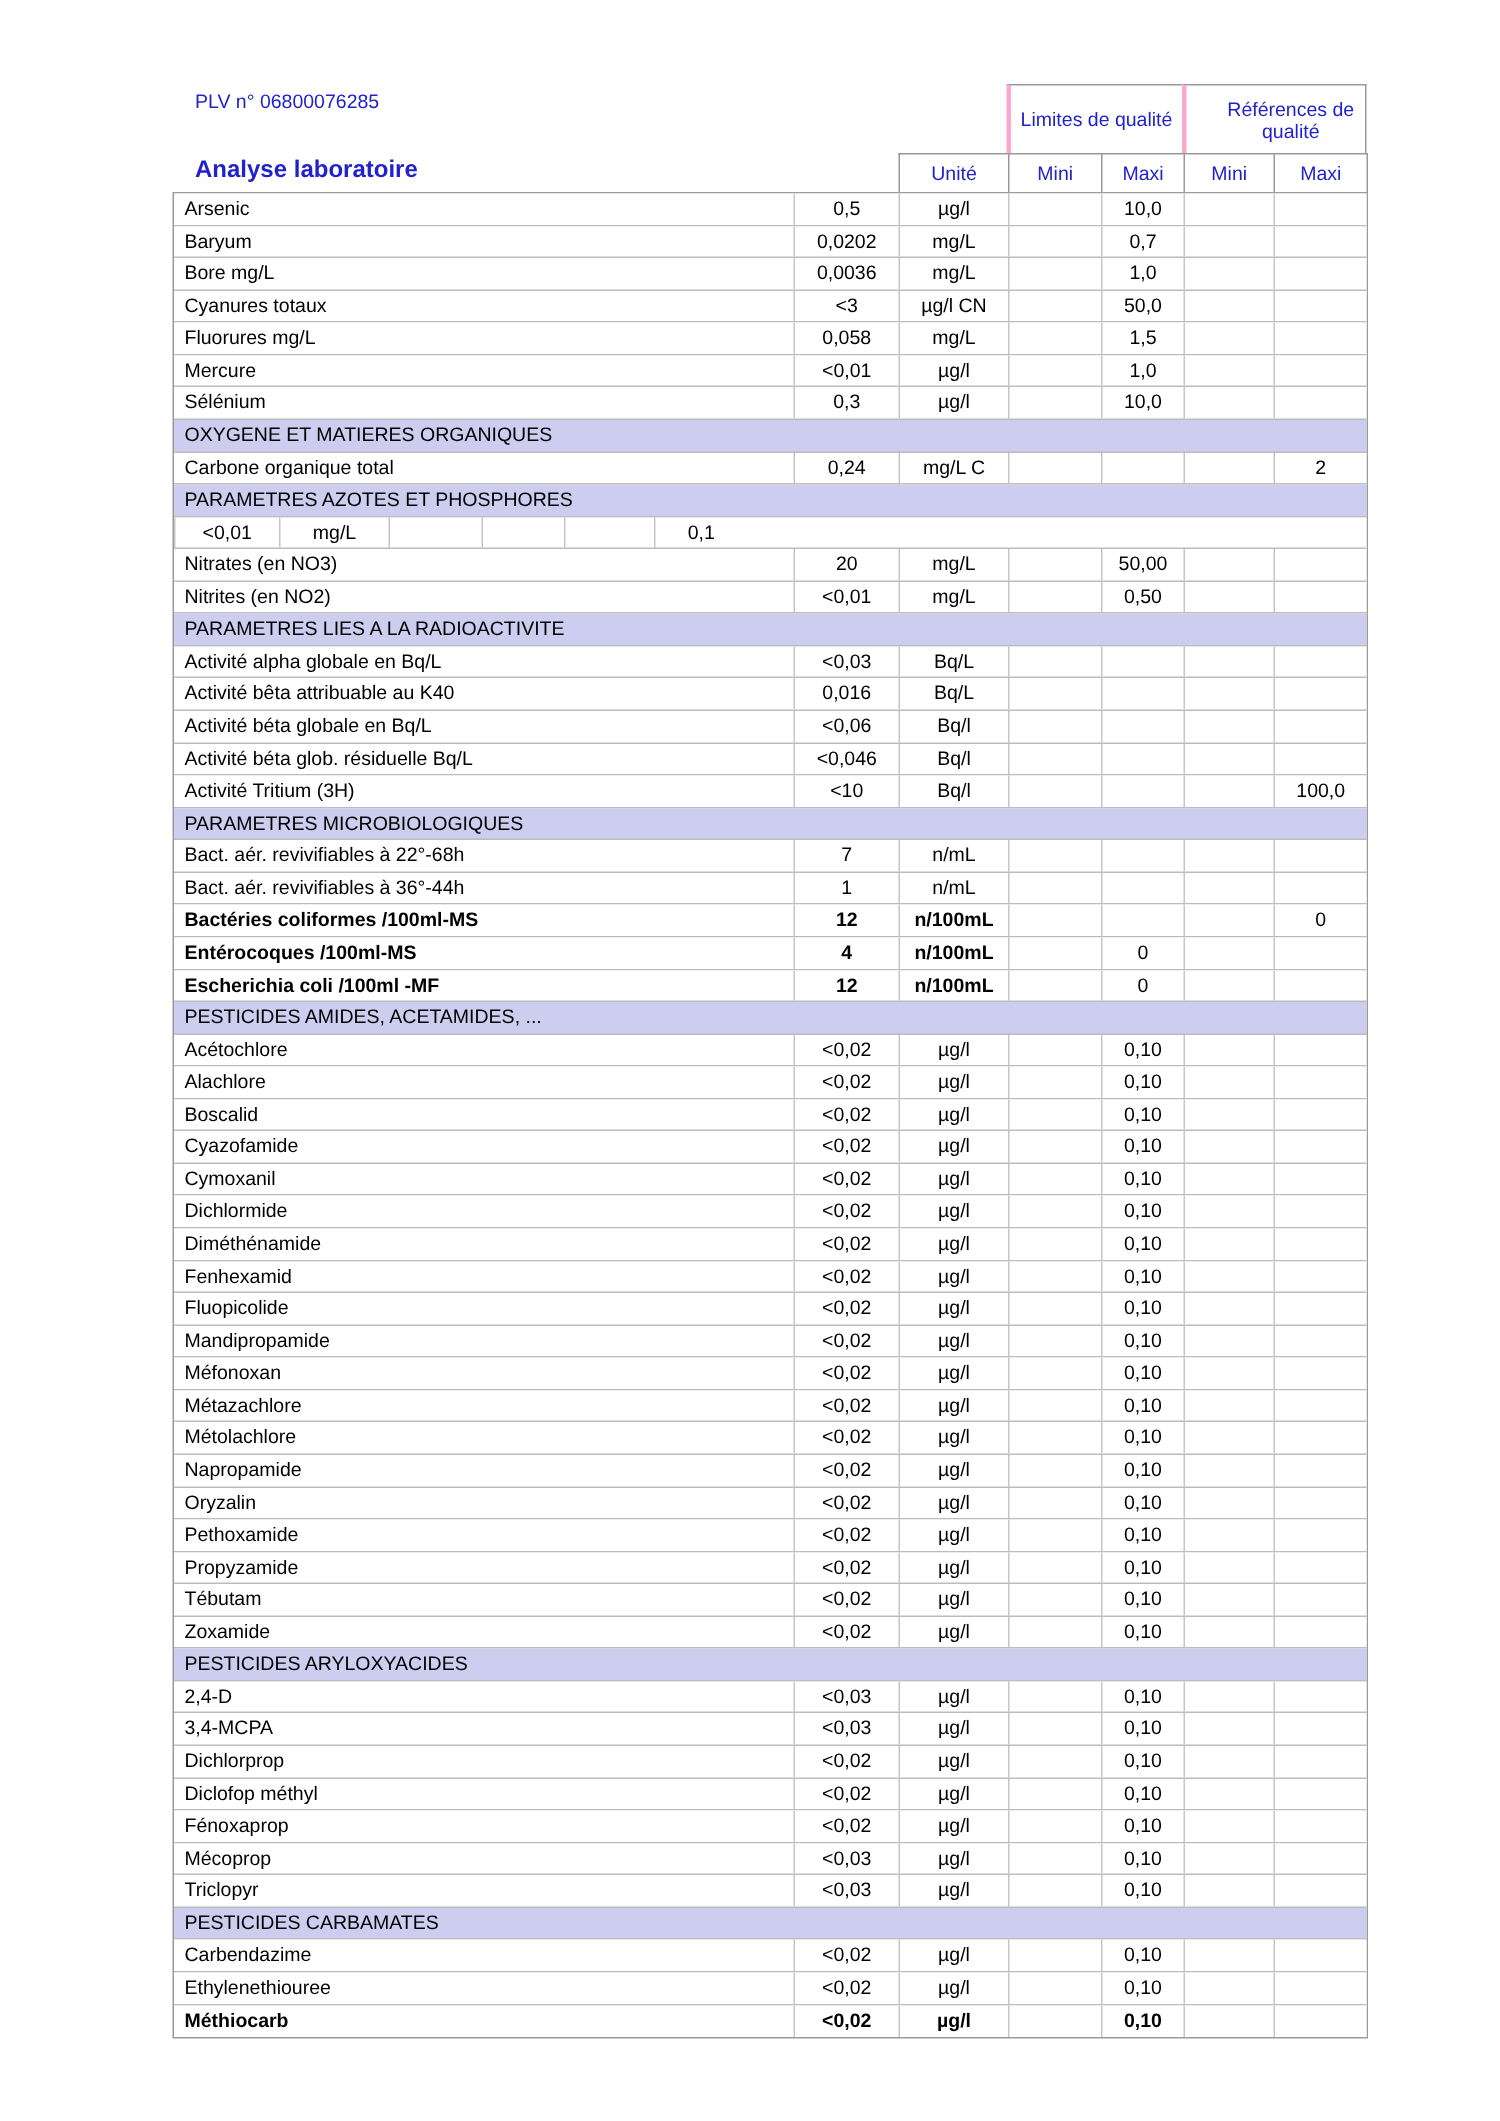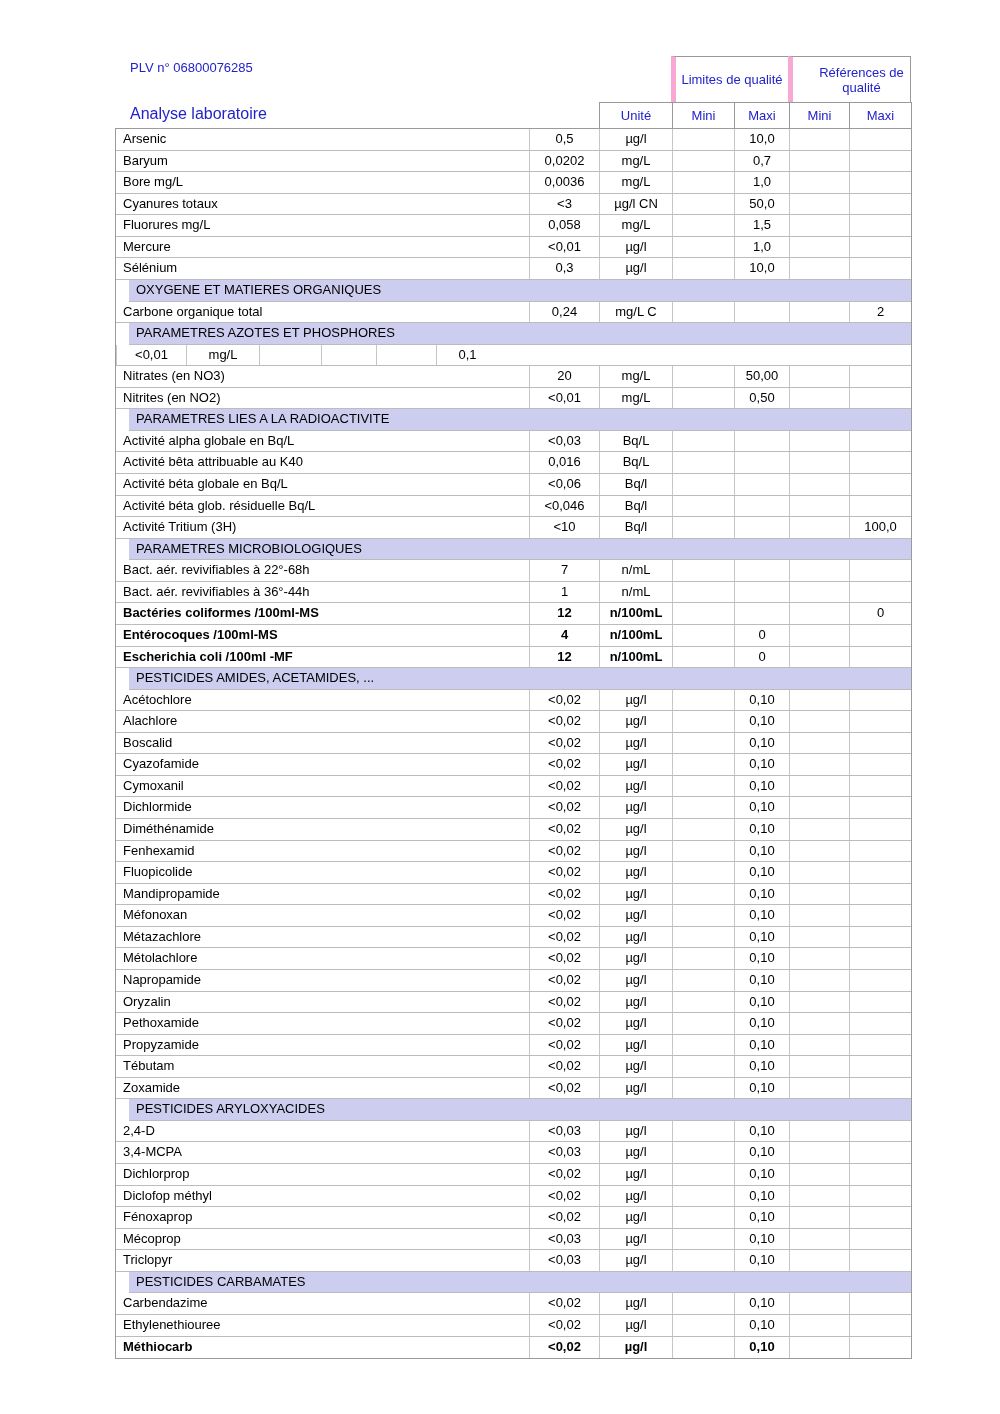--- a/index.html
+++ b/index.html
@@ -3,28 +3,28 @@
 <meta charset="utf-8">
 <style>
   html,body{margin:0;padding:0;}
   body{
     width:1000px;height:1414px;background:#ffffff;position:relative;
     font-family:"Liberation Sans", sans-serif;color:#000;
     -webkit-font-smoothing:antialiased;
   }
   .blue{color:#2222cc;}
   #plv{position:absolute;left:130px;top:60px;font-size:13px;}
-  #page-title{position:absolute;left:130px;top:105px;font-size:16px;font-weight:400;}
+  #page-title{position:absolute;left:130px;top:105px;font-size:16px;font-weight:700;}
 
   
   .grpbox{
     position:absolute;top:56px;height:46px;box-sizing:border-box;
     display:flex;align-items:center;justify-content:center;text-align:center;
     font-size:13px;line-height:15px;
-    border-top:1px solid #999;border-left:5px solid #f9a8d4;
+    border-top:1px solid #999;border-left:3px solid #f9a8d4;
   }
   #grp-limites{left:671px;width:117px;}
   #grp-references{left:788px;width:123px;border-right:1px solid #999;padding-left:20px;}
 
   
   .hcell{
     position:absolute;top:102px;height:26px;box-sizing:border-box;
     display:flex;align-items:center;justify-content:center;
     font-size:13px;border-top:1px solid #999;border-left:1px solid #999;
   }
@@ -47,21 +47,21 @@
     white-space:nowrap;overflow:hidden;
   }
   .cell.name{width:413px;padding-left:7px;text-align:left;}
   .cell.val{text-align:center;border-left:1px solid #c6c6c6;}
   .c1{width:70px;}
   .c2{width:73px;}
   .c3{width:62px;}
   .c4{width:55px;}
   .c5{width:60px;}
   .c6{width:62px;}
-  .trow.section{background:#cdcdef;margin-left:13px;}
+  .trow.section{background:#cdcdef;}
   .section-label{width:100%;padding-left:7px;font-size:13px;line-height:20.5px;}
   .trow.bold .c0,.trow.bold .c1,.trow.bold .c2{font-weight:700;}
 </style>
 </head>
 <body>
 
 <div id="plv" class="blue">PLV n° 06800076285</div>
 <div id="page-title" class="blue">Analyse laboratoire</div>
 
 <div id="grp-limites" class="grpbox blue">Limites de qualité</div>

